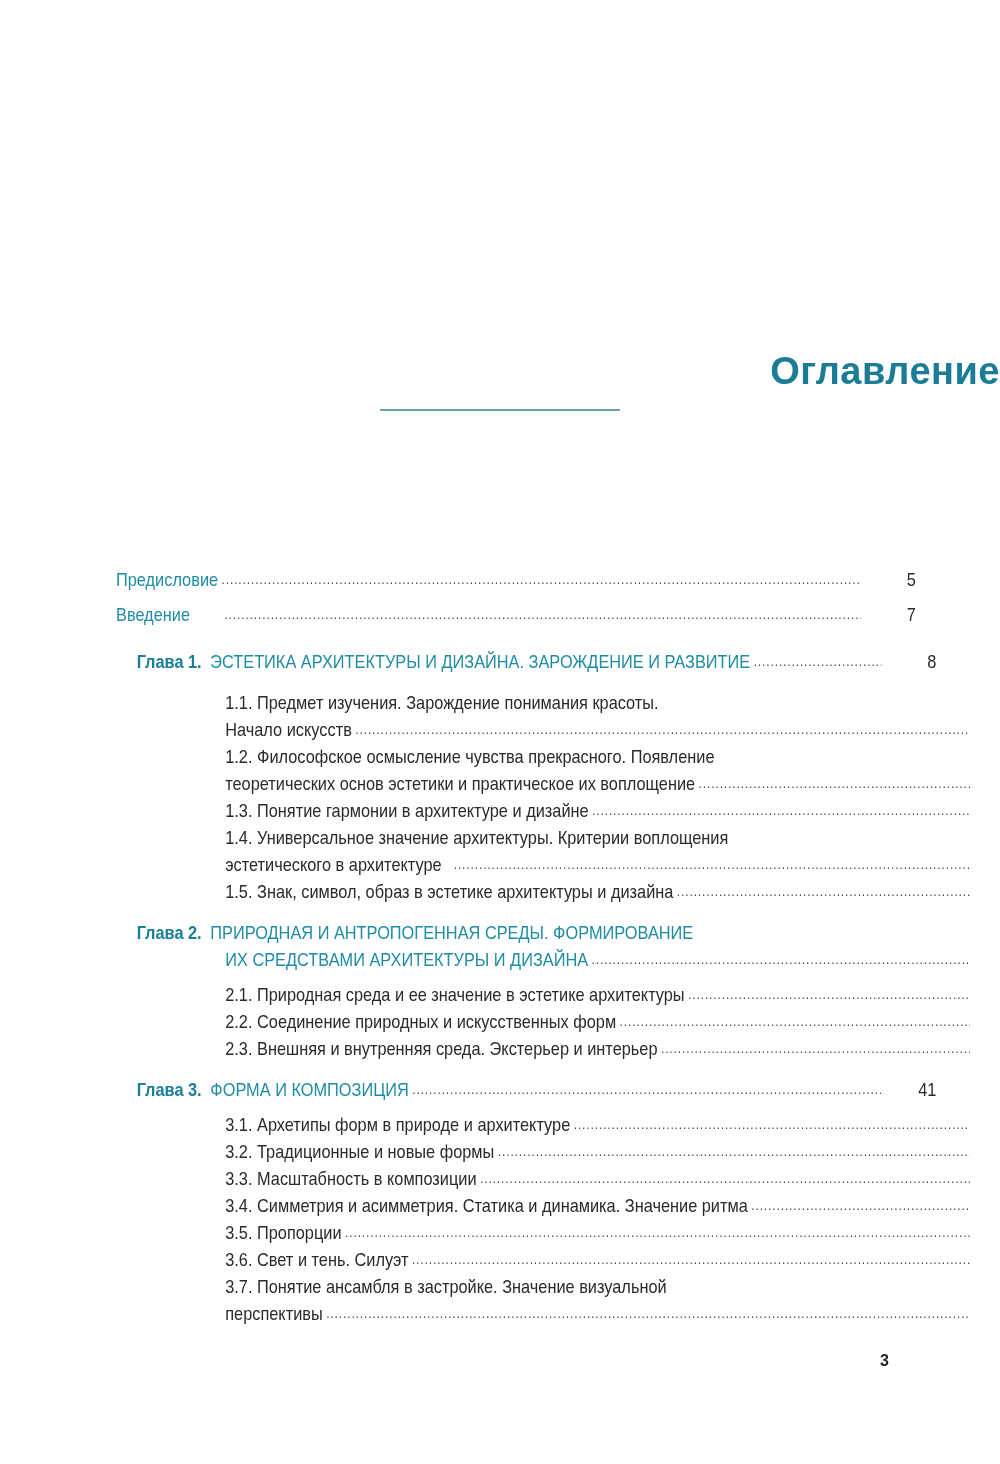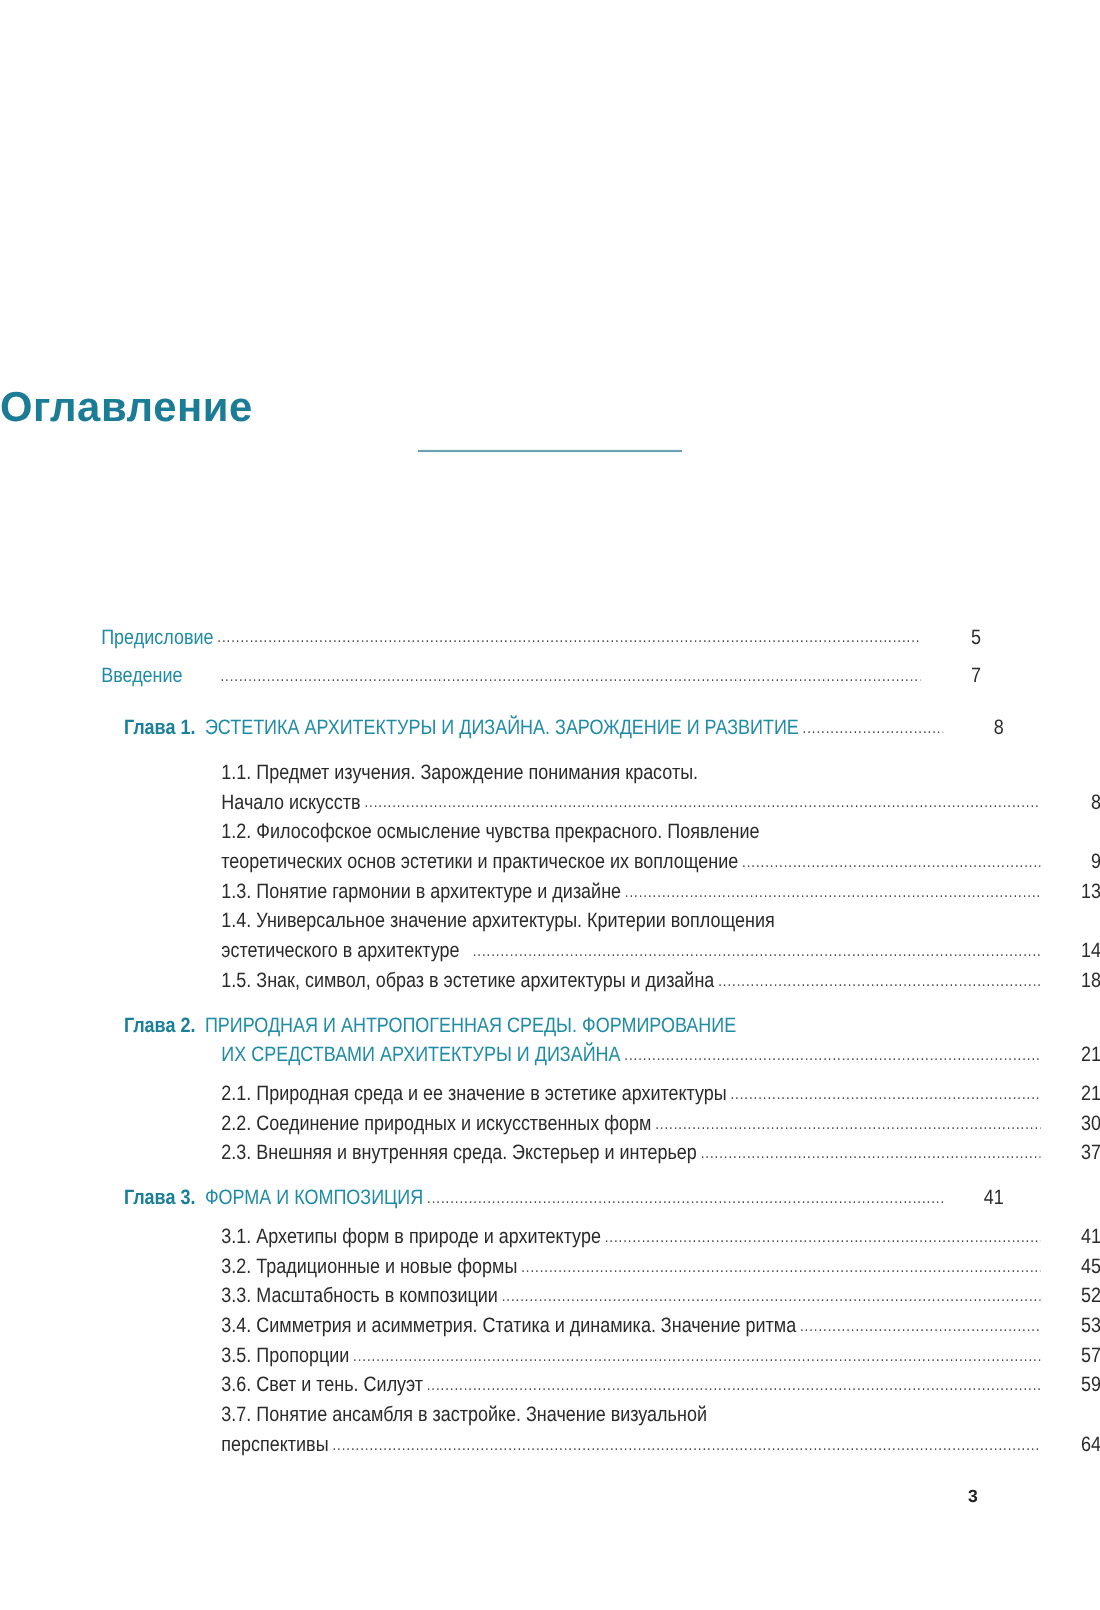--- a/index.html
+++ b/index.html
@@ -1,21 +1,21 @@
 <!DOCTYPE html>
 <html><head>
 <meta charset="utf-8">
 <style>
   html, body { margin: 0; padding: 0; background: #ffffff; }
   body { width: 1000px; height: 1464px; position: relative; overflow: hidden;
          font-family: "Liberation Sans", sans-serif; color: #2a2a2a; }
-  .title { position: absolute; left: 0; width: 1000px; top: 350px; text-align: left;
+  .title { position: absolute; left: 0; width: 1000px; top: 350px; text-align: right;
            font-size: 38px; font-weight: bold; color: #1b7c95; letter-spacing: 0.5px; }
   .title-rule { position: absolute; left: 380px; width: 240px; top: 409px; height: 2px; background: #6aa2b3; }
-  .toc { position: absolute; left: 92px; top: 566px; width: 800px; }
+  .toc { position: absolute; left: 116px; top: 566px; width: 800px; }
   .row { position: relative; display: flex; align-items: flex-end; font-size: 19px; line-height: 27px;
          transform: scaleX(0.86); transform-origin: left; width: 930px; }
   .row .text { white-space: nowrap; }
   .row .dots { flex: 1; overflow: hidden; white-space: nowrap; margin: 0 4px; color: #444; font-size: 14px; letter-spacing: 1px; }
   .row .dots::after { content: "................................................................................................................................................................................................................................"; }
   .row .page { width: 60px; text-align: right; }
   .teal { color: #1f8ca3; }
   .gl { font-weight: bold; color: #1a7f98; margin-right: 10px; }
   .ch-row { padding-left: 24px; }
   .sub { padding-left: 127px; }

